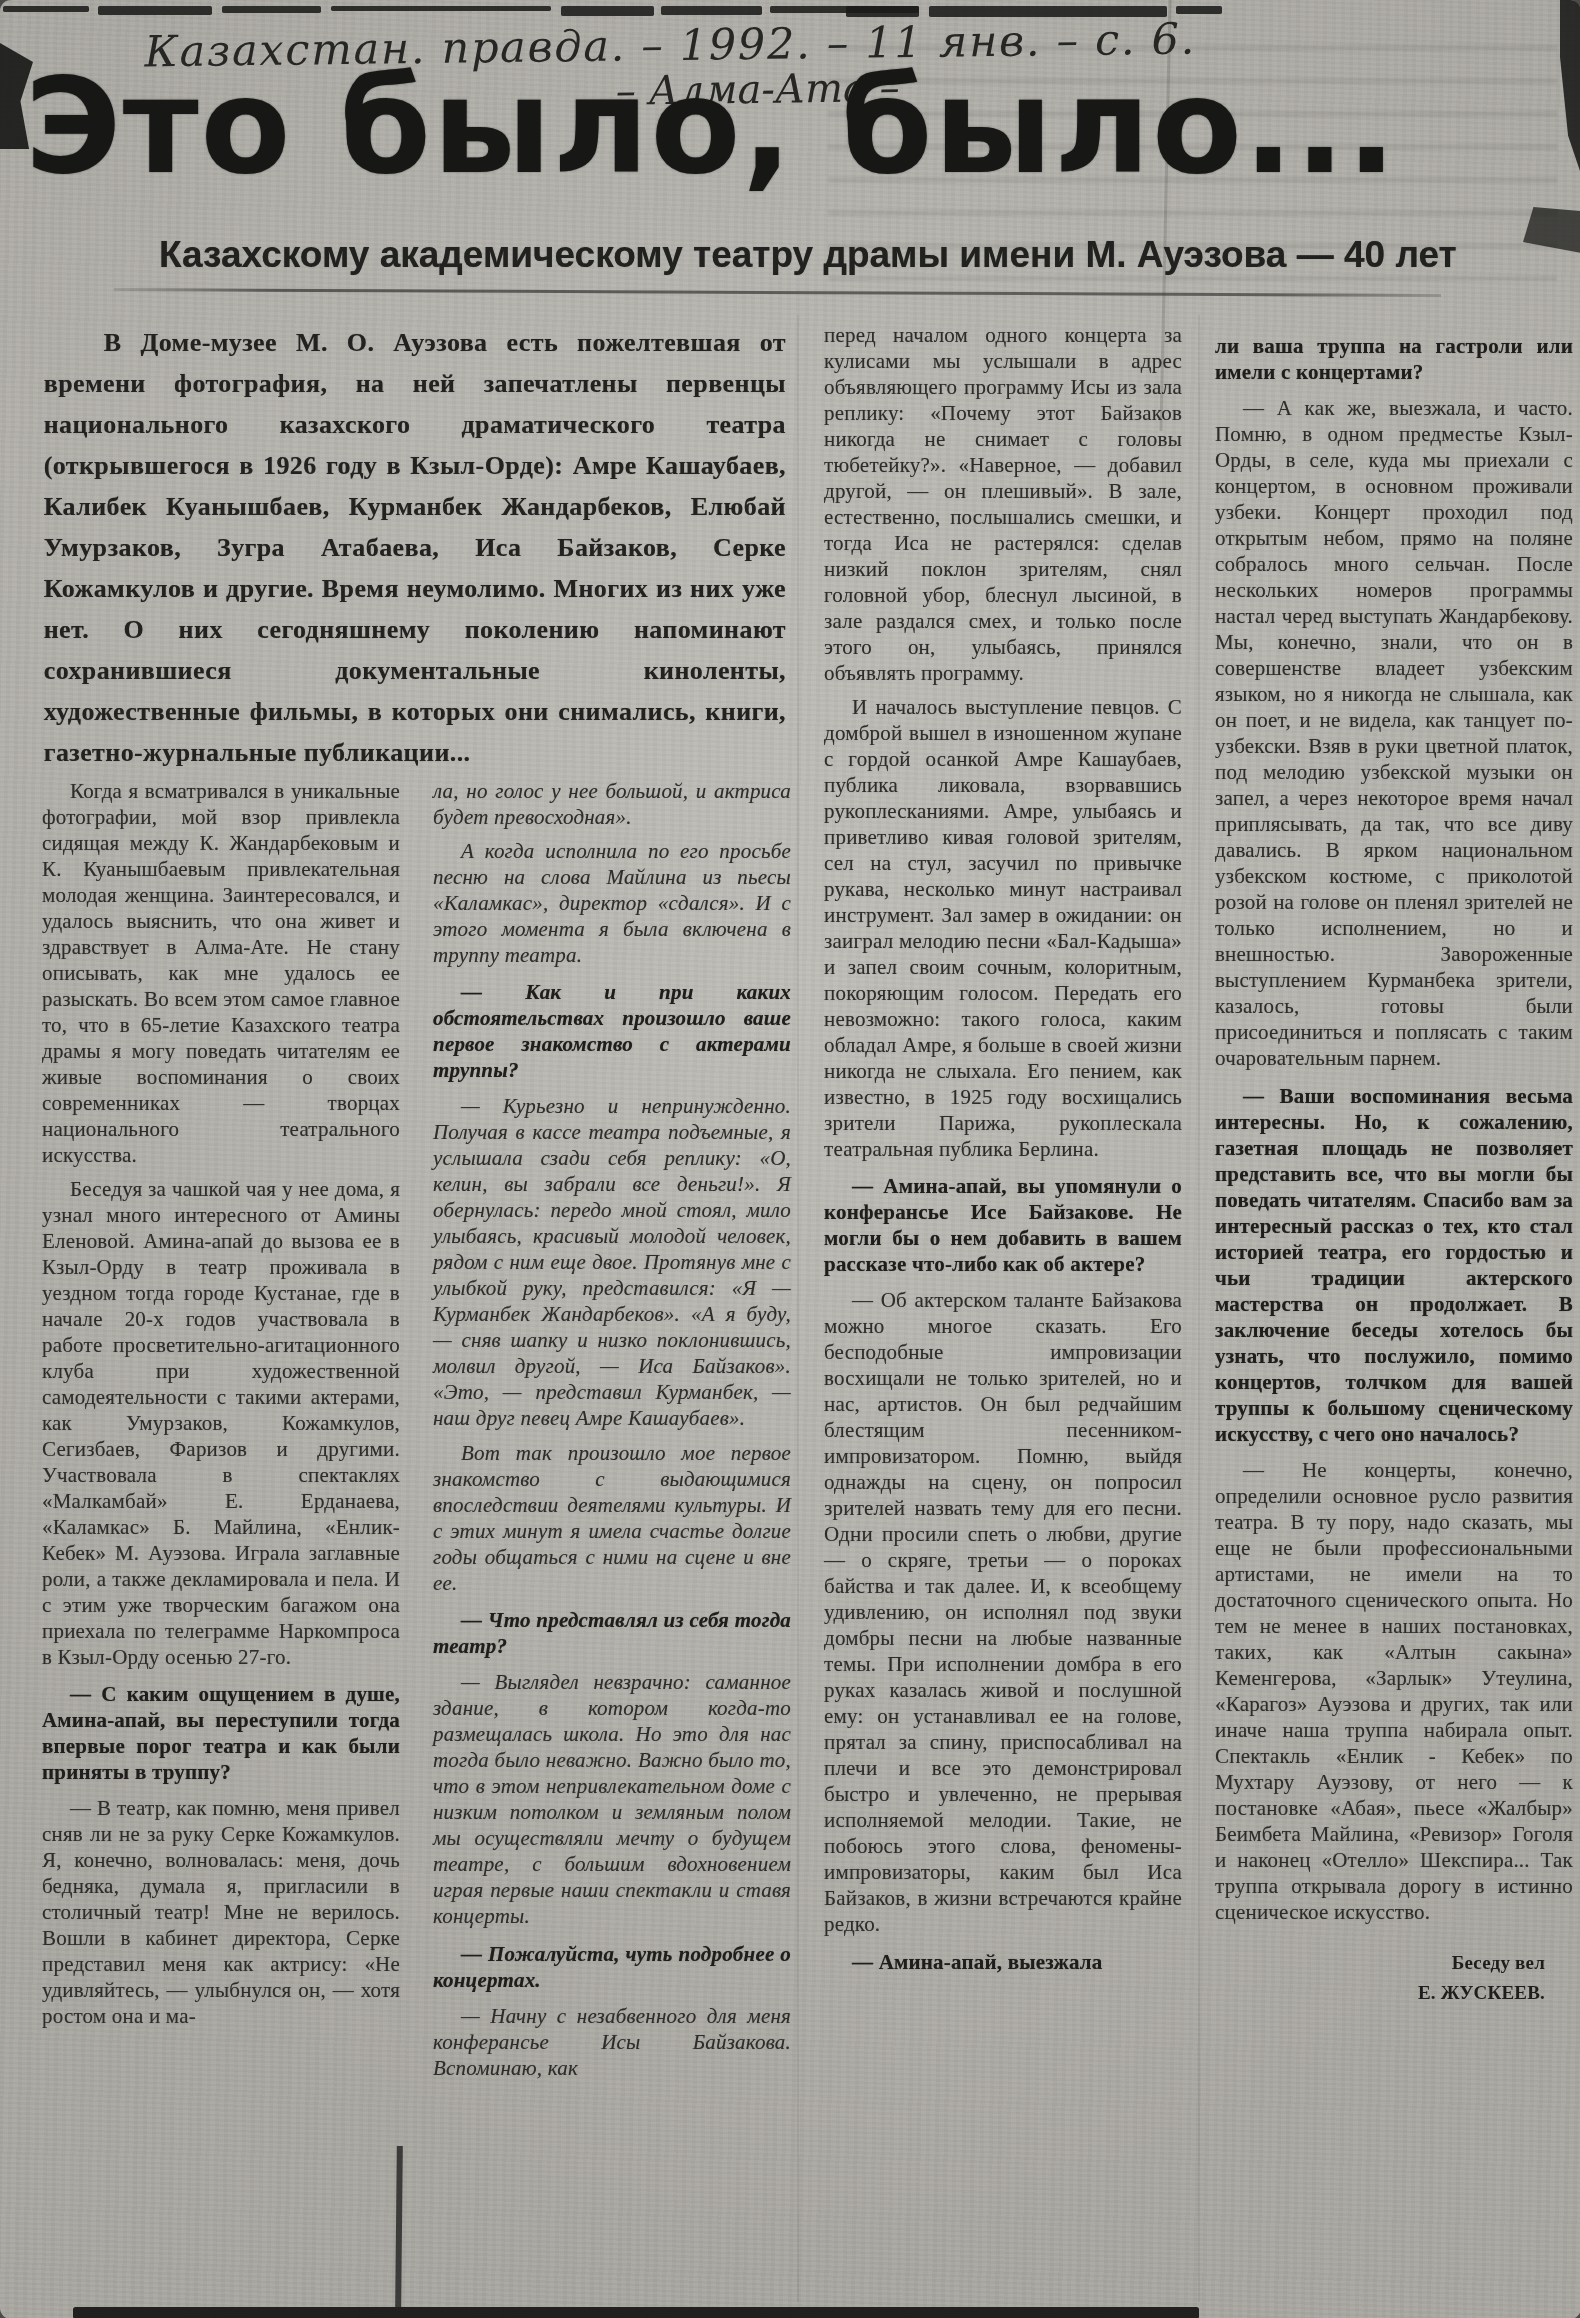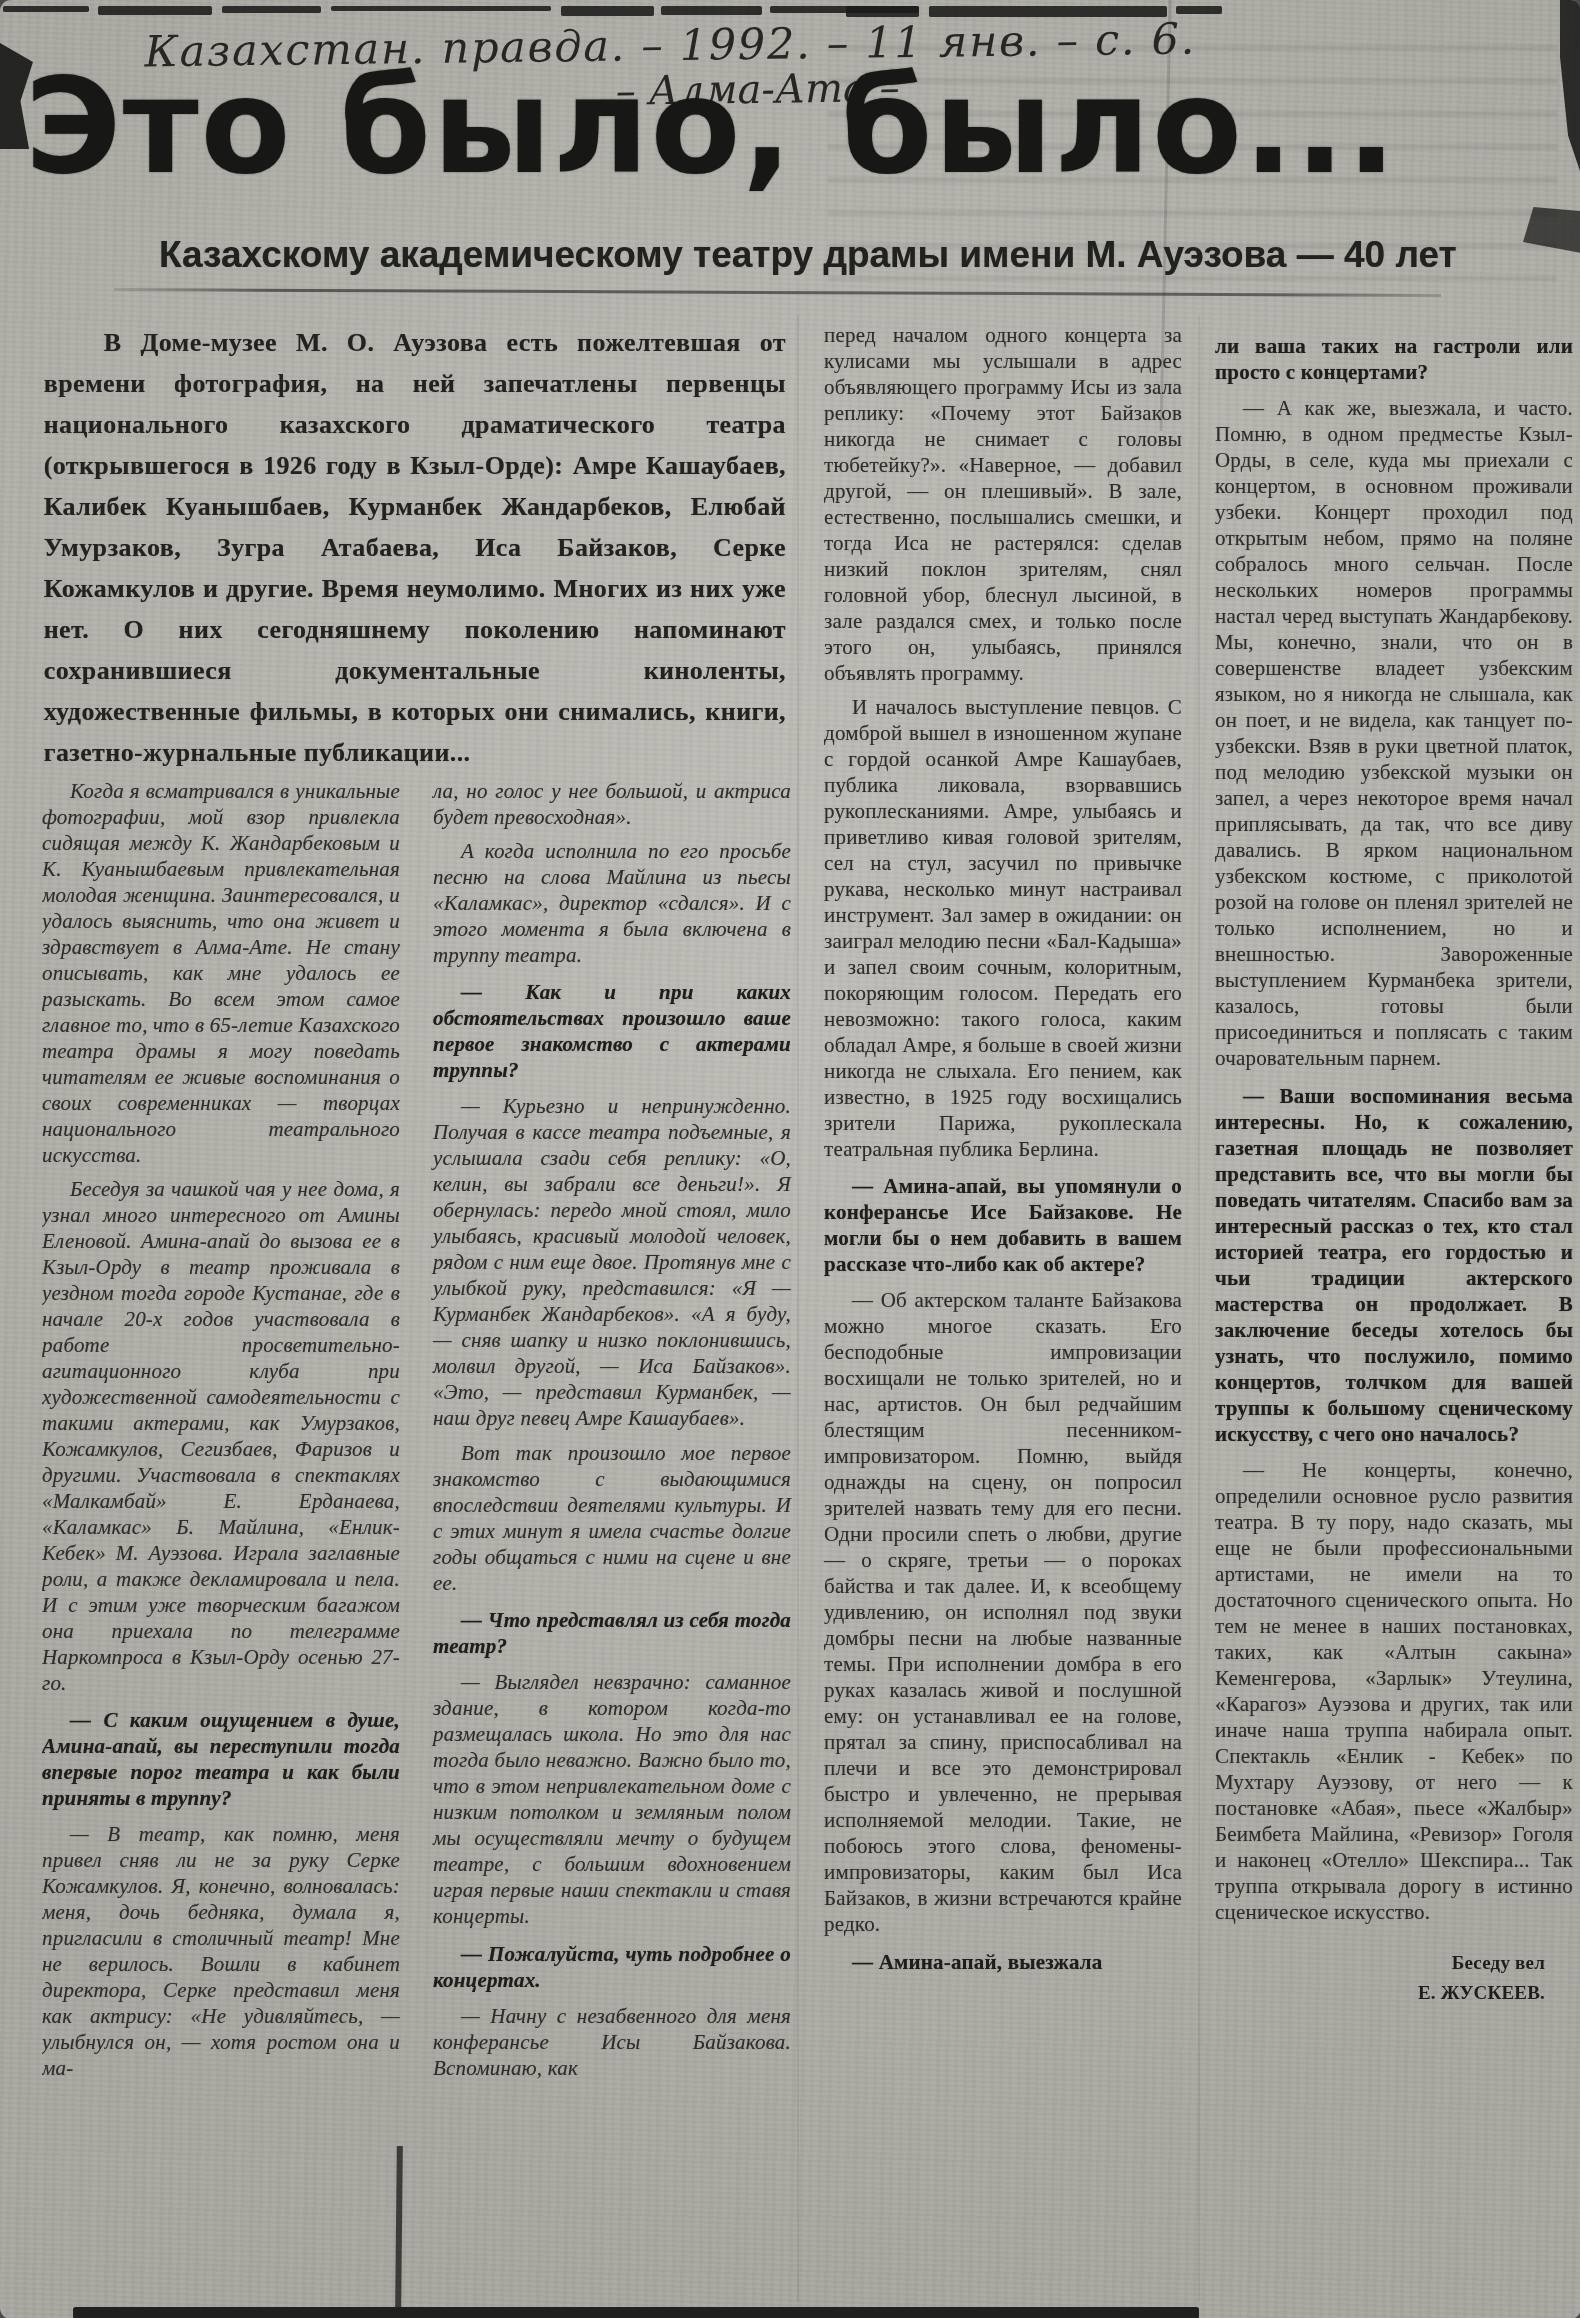--- a/index.html
+++ b/index.html
@@ -55,21 +55,21 @@
     transform:rotate(.25deg);}
   
   .cols{position:absolute;top:310px;left:42px;width:1531px;height:1997px;
     display:grid;grid-template-columns:repeat(4,1fr);grid-template-rows:auto 1fr;
     column-gap:33px;overflow:hidden;}
   .intro{grid-column:1/3;grid-row:1;padding:11.6px 5px 5px 1.7px;
     font-weight:bold;font-size:26px;line-height:41px;text-align:justify;
     color:#232220;text-indent:60px;letter-spacing:0.4px;
     text-shadow:0 0 0.8px rgba(25,25,25,.4);}
   .col{font-size:21px;line-height:26px;text-align:justify;letter-spacing:0.2px;}
-  .c1{grid-column:1;grid-row:2;font-style:italic;}
+  .c1{grid-column:1;grid-row:2;}
   .c2{grid-column:2;grid-row:2;font-style:italic;}
   .c3{grid-column:3;grid-row:1/3;padding-top:11.6px;}
   .c4{grid-column:4;grid-row:1/3;padding-top:11.6px;}
   .col p{margin:0 0 8.3px 0;text-indent:28px;text-shadow:0 0 0.8px rgba(30,30,28,.35);}
   .col p.q{font-weight:bold;color:#1f1e1c;margin:11.6px 0 10px 0;text-shadow:0 0 0.8px rgba(20,20,20,.5);}
   .col p.noind{text-indent:0;}
   .byline{margin-top:23px;text-align:right;font-weight:bold;font-size:19px;line-height:30px;
     padding-right:28px;color:#1f1e1c;}
 </style>
 </head>
@@ -128,21 +128,21 @@
         <p class="">— Начну с незабвенного для меня конферансье Исы Байзакова. Вспоминаю, как</p>
       </div>
     <div class="col c3">
         <p class="noind">перед началом одного концерта за кулисами мы услышали в адрес объявляющего программу Исы из зала реплику: «Почему этот Байзаков никогда не снимает с головы тюбетейку?». «Наверное, — добавил другой, — он плешивый». В зале, естественно, послышались смешки, и тогда Иса не растерялся: сделав низкий поклон зрителям, снял головной убор, блеснул лысиной, в зале раздался смех, и только после этого он, улыбаясь, принялся объявлять программу.</p>
         <p class="">И началось выступление певцов. С домброй вышел в изношенном жупане с гордой осанкой Амре Кашаубаев, публика ликовала, взорвавшись рукоплесканиями. Амре, улыбаясь и приветливо кивая головой зрителям, сел на стул, засучил по привычке рукава, несколько минут настраивал инструмент. Зал замер в ожидании: он заиграл мелодию песни «Бал-Кадыша» и запел своим сочным, колоритным, покоряющим голосом. Передать его невозможно: такого голоса, каким обладал Амре, я больше в своей жизни никогда не слыхала. Его пением, как известно, в 1925 году восхищались зрители Парижа, рукоплескала театральная публика Берлина.</p>
         <p class="q ">— Амина-апай, вы упомянули о конферансье Исе Байзакове. Не могли бы о нем добавить в вашем рассказе что-либо как об актере?</p>
         <p class="">— Об актерском таланте Байзакова можно многое сказать. Его бесподобные импровизации восхищали не только зрителей, но и нас, артистов. Он был редчайшим блестящим песенником-импровизатором. Помню, выйдя однажды на сцену, он попросил зрителей назвать тему для его песни. Одни просили спеть о любви, другие — о скряге, третьи — о пороках байства и так далее. И, к всеобщему удивлению, он исполнял под звуки домбры песни на любые названные темы. При исполнении домбра в его руках казалась живой и послушной ему: он устанавливал ее на голове, прятал за спину, приспосабливал на плечи и все это демонстрировал быстро и увлеченно, не прерывая исполняемой мелодии. Такие, не побоюсь этого слова, феномены-импровизаторы, каким был Иса Байзаков, в жизни встречаются крайне редко.</p>
         <p class="q ">— Амина-апай, выезжала</p>
       </div>
     <div class="col c4">
-      <p class="q noind">ли ваша таких на гастроли или просто с концертами?</p>
+      <p class="q noind">ли ваша труппа на гастроли или имели с концертами?</p>
         <p class="">— А как же, выезжала, и часто. Помню, в одном предместье Кзыл-Орды, в селе, куда мы приехали с концертом, в основном проживали узбеки. Концерт проходил под открытым небом, прямо на поляне собралось много сельчан. После нескольких номеров программы настал черед выступать Жандарбекову. Мы, конечно, знали, что он в совершенстве владеет узбекским языком, но я никогда не слышала, как он поет, и не видела, как танцует по-узбекски. Взяв в руки цветной платок, под мелодию узбекской музыки он запел, а через некоторое время начал приплясывать, да так, что все диву давались. В ярком национальном узбекском костюме, с приколотой розой на голове он пленял зрителей не только исполнением, но и внешностью. Завороженные выступлением Курманбека зрители, казалось, готовы были присоединиться и поплясать с таким очаровательным парнем.</p>
         <p class="q ">— Ваши воспоминания весьма интересны. Но, к сожалению, газетная площадь не позволяет представить все, что вы могли бы поведать читателям. Спасибо вам за интересный рассказ о тех, кто стал историей театра, его гордостью и чьи традиции актерского мастерства он продолжает. В заключение беседы хотелось бы узнать, что послужило, помимо концертов, толчком для вашей труппы к большому сценическому искусству, с чего оно началось?</p>
         <p class="">— Не концерты, конечно, определили основное русло развития театра. В ту пору, надо сказать, мы еще не были профессиональными артистами, не имели на то достаточного сценического опыта. Но тем не менее в наших постановках, таких, как «Алтын сакына» Кеменгерова, «Зарлык» Утеулина, «Карагоз» Ауэзова и других, так или иначе наша труппа набирала опыт. Спектакль «Енлик - Кебек» по Мухтару Ауэзову, от него — к постановке «Абая», пьесе «Жалбыр» Беимбета Майлина, «Ревизор» Гоголя и наконец «Отелло» Шекспира... Так труппа открывала дорогу в истинно сценическое искусство.</p>
         <div class="byline">
         <div>Беседу вел</div>
         <div>Е. ЖУСКЕЕВ.</div>
       </div>
     </div>
   </div>
 

